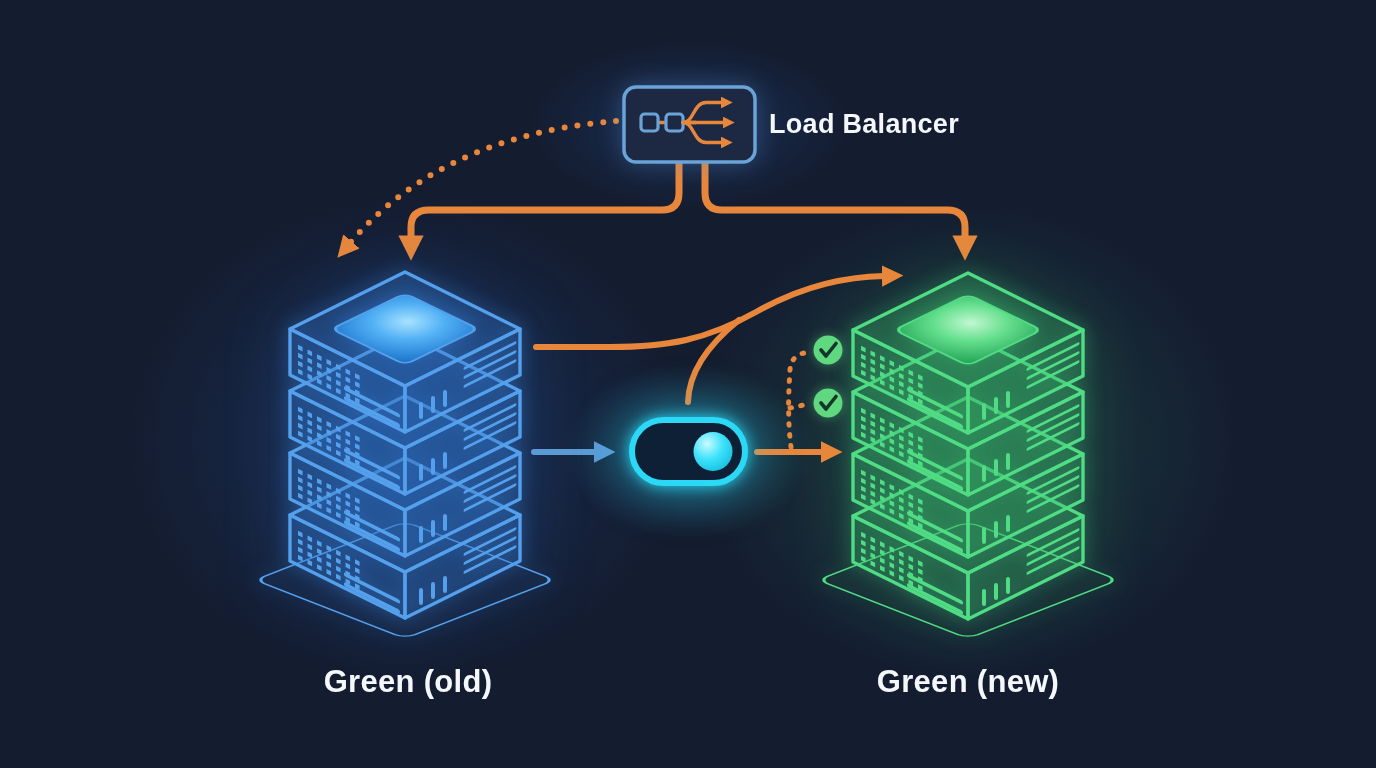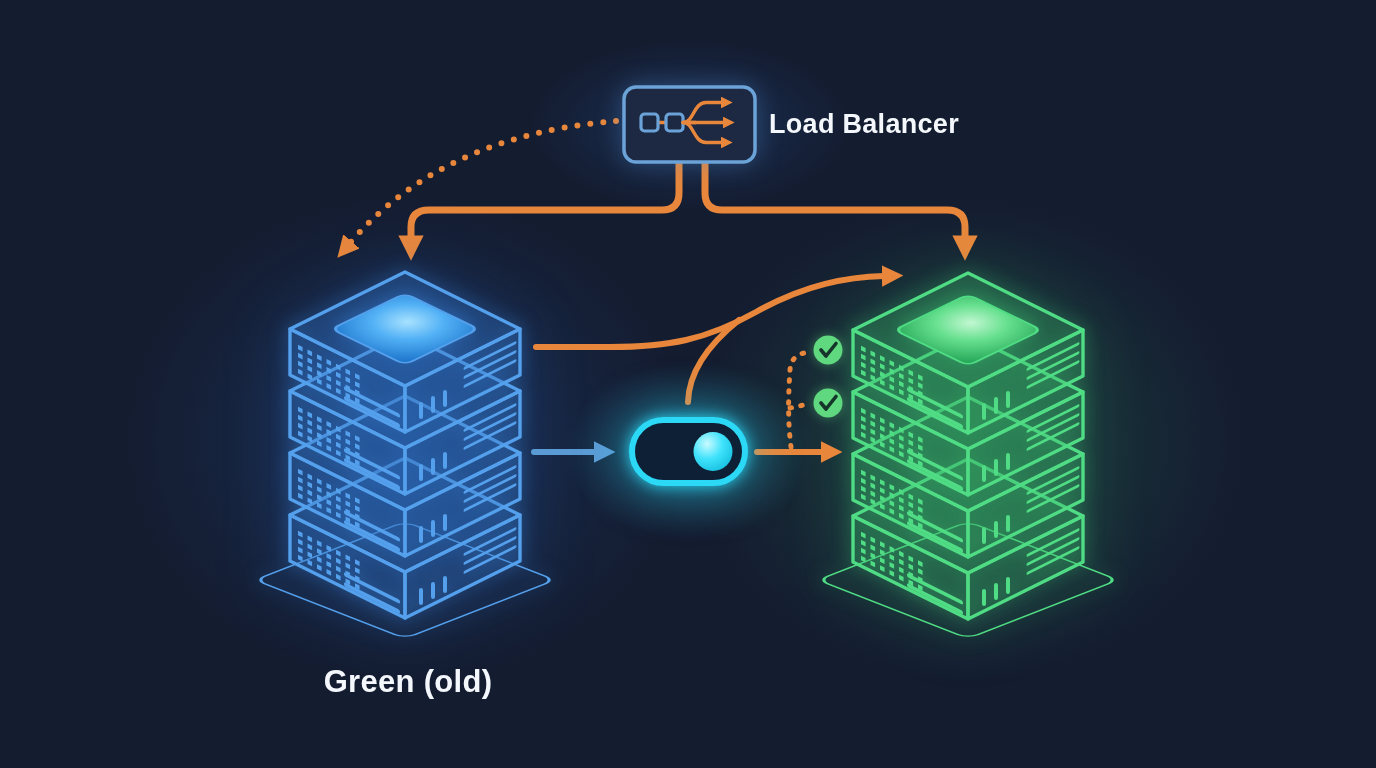--- a/index.html
+++ b/index.html
@@ -155,14 +155,15 @@
   </g>
 
   <g class="glow-cyan">
     <rect x="632" y="420" width="113" height="63" rx="31.5" fill="#0e2036" stroke="#2bd9f7" stroke-width="6"></rect>
     <circle cx="713" cy="451.5" r="19.5" fill="url(#knobGrad)"></circle>
   </g>
 </svg>
 
 <div class="label lbl-lb">Load Balancer</div>
 <div class="label lbl-blue">Green (old)</div>
+<div class="label lbl-green">Green (new)</div>
 
 </div>
 
 </body></html>

